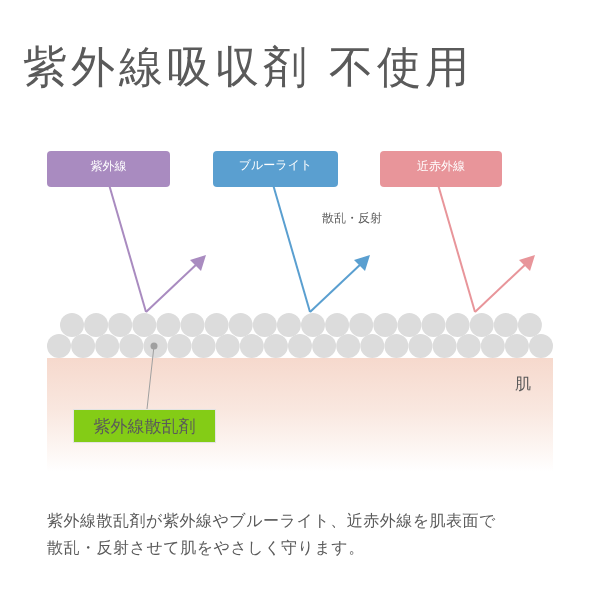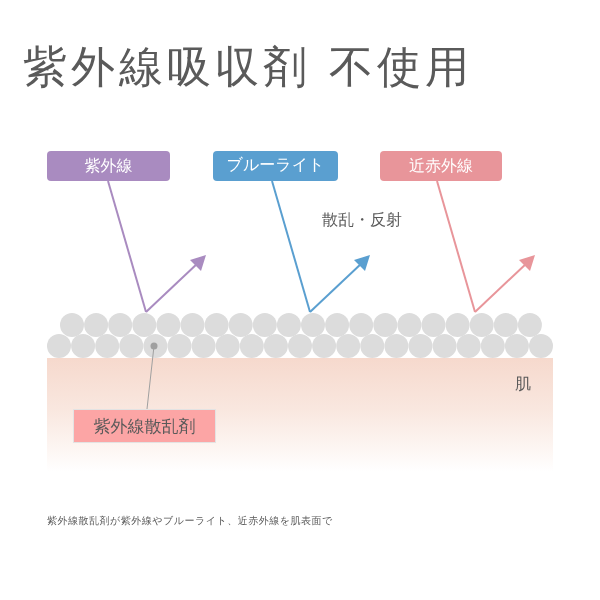--- a/index.html
+++ b/index.html
@@ -1,33 +1,33 @@
 <!DOCTYPE html>
 <html><head>
 <meta charset="utf-8">
 <style>
   html, body { margin:0; padding:0; background:#ffffff; }
   body { width:600px; height:600px; position:relative; overflow:hidden;
          font-family:"DejaVu Sans", sans-serif; color:#595757; }
   .title { position:absolute; left:0; top:38px; width:496px; text-align:center;
            font-size:44px; letter-spacing:4px; color:#5a5a5a; font-weight:normal;
            font-family:"DejaVu Serif", serif; }
-  .tag { position:absolute; top:151px; height:30px; border-radius:4px; color:#fff;
-         font-size:16px; line-height:30px; text-align:center; }
+  .tag { position:absolute; top:151px; height:36px; border-radius:4px; color:#fff;
+         font-size:12px; line-height:30px; text-align:center; }
   .tag-uv { left:47px; width:123px; }
   .tag-blue { left:213px; width:125px;font-family:Liberation Mono, monospace; }
   .tag-nir { left:380px; width:122px;text-align:center; }
-  .scatter-label { position:absolute; left:322px; top:210px; font-size:16px; color:#5a5a5a; }
+  .scatter-label { position:absolute; left:322px; top:210px; font-size:12px; color:#5a5a5a; }
   .skin { position:absolute; left:47px; top:358px; width:506px; height:114px;
           background:linear-gradient(to bottom, #f6d9cd 0%, #f9e7df 45%, #fdf6f3 80%, #ffffff 100%); }
   .skin-label { position:absolute; left:515px; top:374px; font-size:16px; color:#5a5a5a; }
   .agent-box { position:absolute; left:73px; top:409px; width:143px; height:34px;
-               background:#fca5a5; border:1px solid #e3e3e3; box-sizing:border-box;
+               background:#84cc16; border:1px solid #e3e3e3; box-sizing:border-box;
                font-size:17px; line-height:32px; text-align:center; color:#5a5a5a; }
-  .desc { position:absolute; left:47px; top:507px; width:520px; font-size:10px;
+  .desc { position:absolute; left:47px; top:507px; width:520px; font-size:16px;
           line-height:27px; color:#5a5a5a; letter-spacing:0.5px; }
   svg.diagram { position:absolute; left:0; top:0; }
 </style>
 </head>
 <body>
 
 <div class="title">紫外線吸収剤 不使用</div>
 
 <div class="skin"></div>
 <div class="skin-label">肌</div>
@@ -102,13 +102,14 @@
 <div class="tag tag-uv" style="background:#a98bc0">紫外線</div>
 <div class="tag tag-blue" style="background:#5a9fd0">ブルーライト</div>
 <div class="tag tag-nir" style="background:#e8959a">近赤外線</div>
 
 <div class="scatter-label">散乱・反射</div>
 
 <div class="agent-box">紫外線散乱剤</div>
 
 <div class="desc">
   <div>紫外線散乱剤が紫外線やブルーライト、近赤外線を肌表面で</div>
+  <div>散乱・反射させて肌をやさしく守ります。</div>
 </div>
 
 </body></html>

